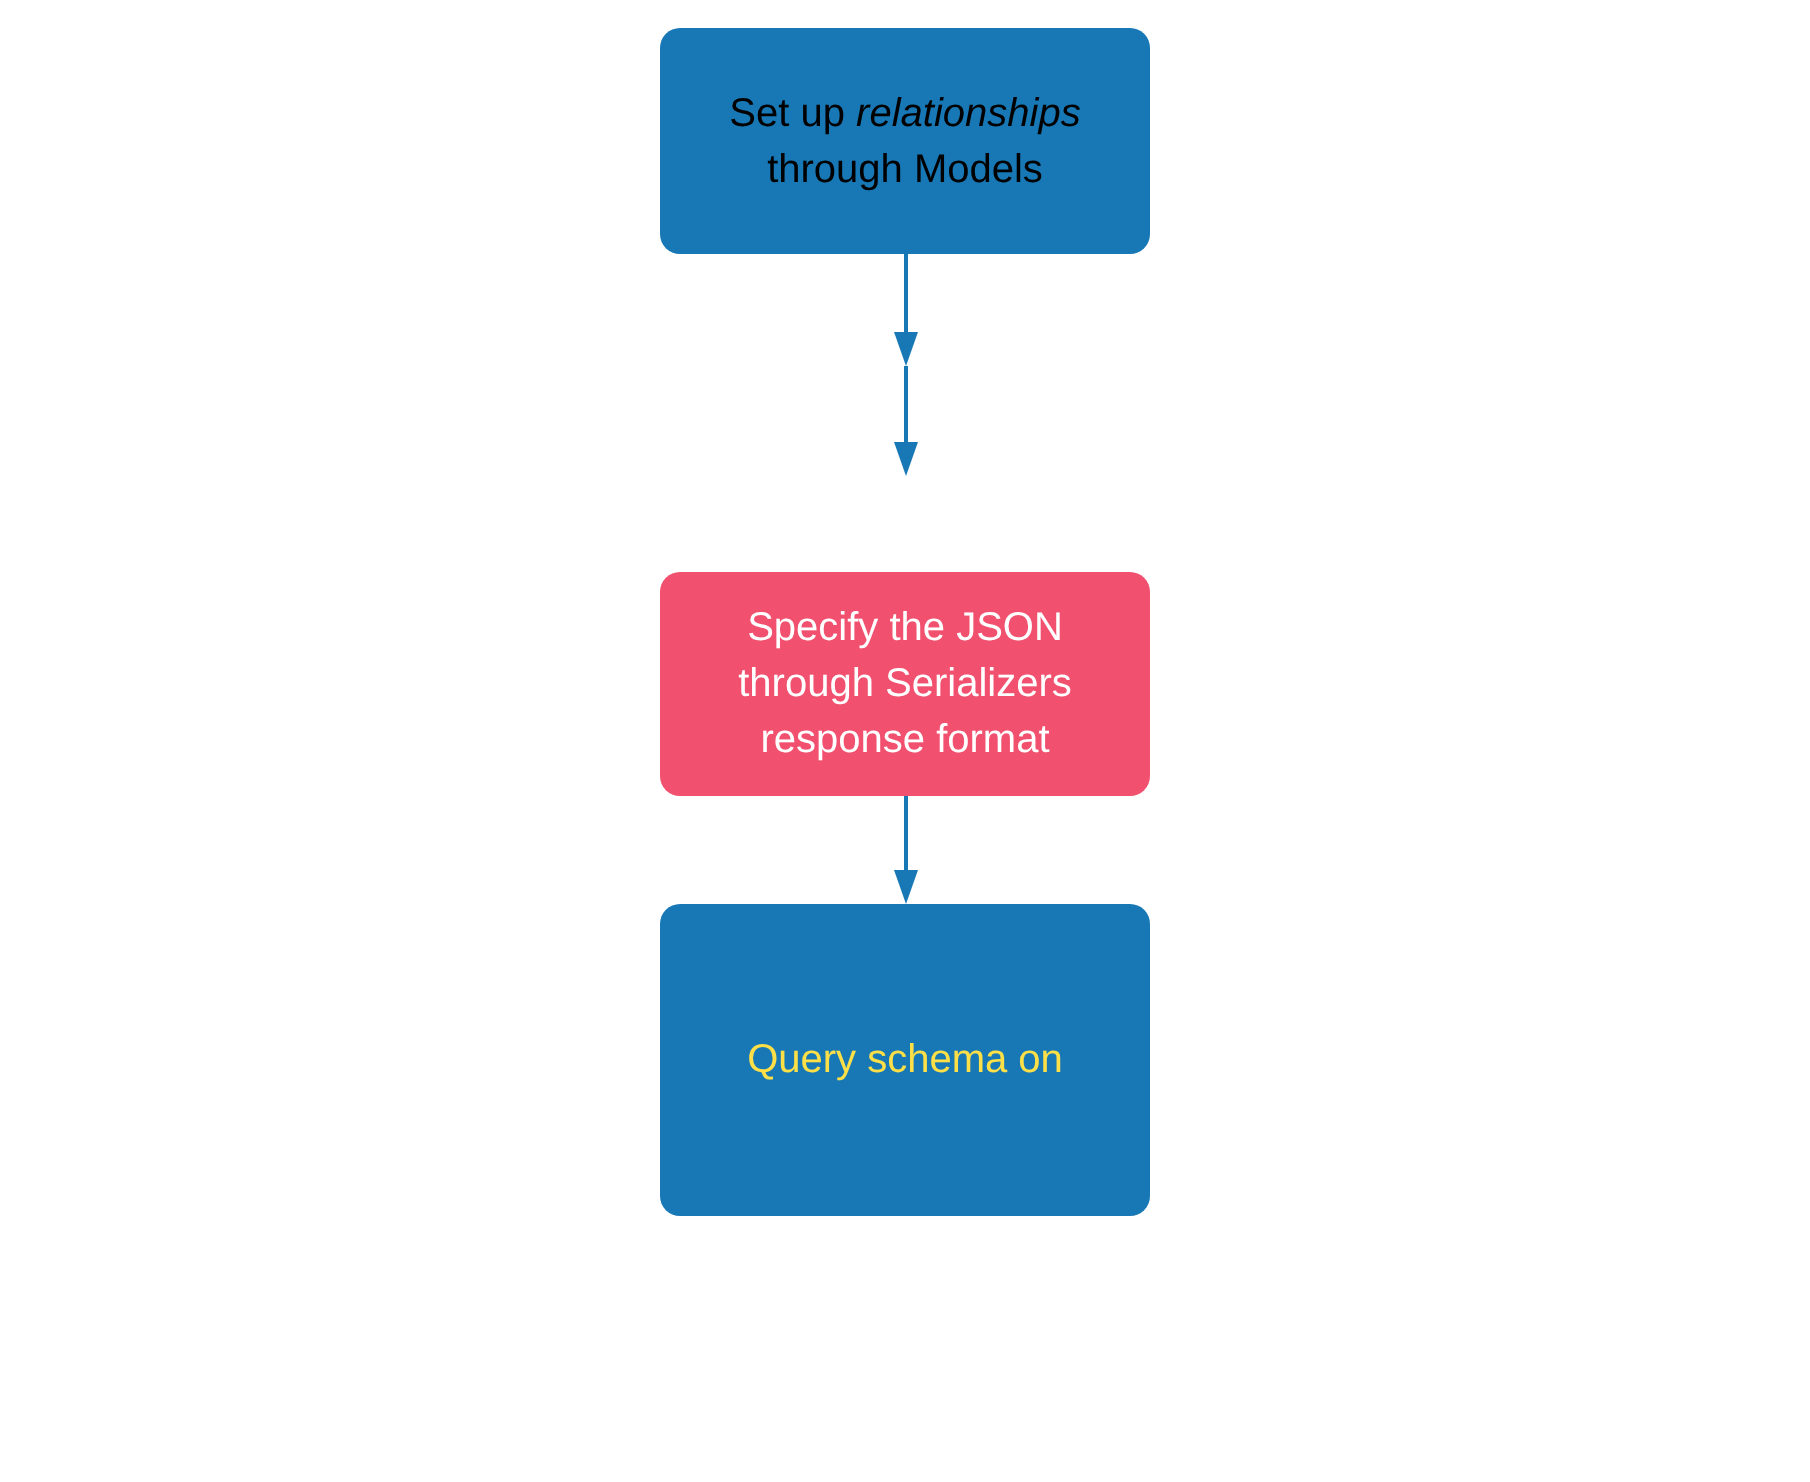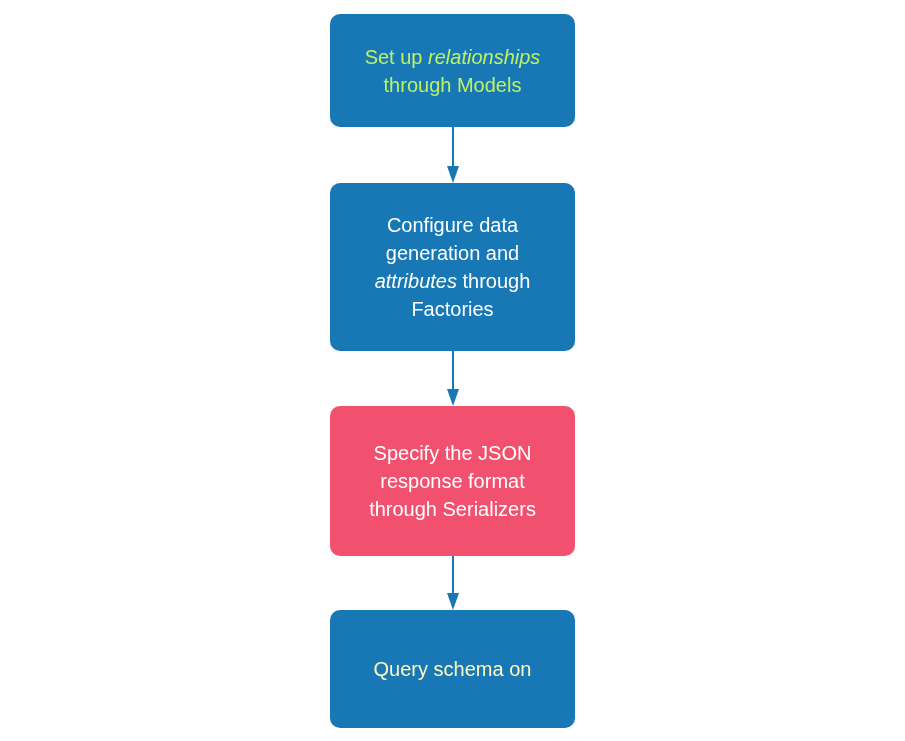--- a/index.html
+++ b/index.html
@@ -50,44 +50,38 @@
   .seg-b { font-style: normal; font-weight: 400; }
   .arrow {
     display: block;
   }
 </style>
 </head>
 <body>
 
 <div class="canvas">
   <div class="flow" id="flow">
-      <div class="node" style="background: rgb(23, 120, 181); color: #bef264; height: 113px;">
+      <div class="node" style="background: rgb(23, 120, 181); color: #000000; height: 113px;">
         <div class="line"><span class="seg-n">Set up </span><span class="seg-i">relationships</span></div>
         <div class="line"><span class="seg-n">through </span><span class="seg-b">Models</span></div>
       </div>
       <svg class="arrow" width="16" height="56">
         <line x1="8" y1="0" x2="8" y2="40" stroke="#1778b5" stroke-width="2"></line>
         <polygon points="2,39 14,39 8,56" fill="#1778b5"></polygon>
       </svg>
-      <div class="node" style="background: rgb(23, 120, 181); color: rgb(255, 255, 255); height: 168px;">
-        <div class="line"><span class="seg-n">Configure data</span></div>
-        <div class="line"><span class="seg-n">generation and</span></div>
-        <div class="line"><span class="seg-i">attributes</span><span class="seg-n"> through</span></div>
-        <div class="line"><span class="seg-b">Factories</span></div>
-      </div>
       <svg class="arrow" width="16" height="55">
         <line x1="8" y1="0" x2="8" y2="39" stroke="#1778b5" stroke-width="2"></line>
         <polygon points="2,38 14,38 8,55" fill="#1778b5"></polygon>
       </svg>
-      <div class="node" style="background: rgb(241, 80, 110); color: rgb(255, 255, 255); height: 150px;">
+      <div class="node" style="background: rgb(241, 80, 110); color: rgb(255, 255, 255); height: 112px; margin-top: 48px;">
         <div class="line"><span class="seg-n">Specify the JSON</span></div>
+        <div class="line"><span class="seg-n">through </span><span class="seg-b">Serializers</span></div>
         <div class="line"><span class="seg-n">response format</span></div>
-        <div class="line"><span class="seg-n">through </span><span class="seg-b">Serializers</span></div>
       </div>
       <svg class="arrow" width="16" height="54">
         <line x1="8" y1="0" x2="8" y2="38" stroke="#1778b5" stroke-width="2"></line>
         <polygon points="2,37 14,37 8,54" fill="#1778b5"></polygon>
       </svg>
-      <div class="node" style="background: rgb(23, 120, 181); color: #fef9c3; height: 118px;">
+      <div class="node" style="background: rgb(23, 120, 181); color: #fde047; height: 156px;">
         <div class="line"><span class="seg-n">Query schema on</span></div>
       </div>
     </div>
 </div>
 
 </body></html>

